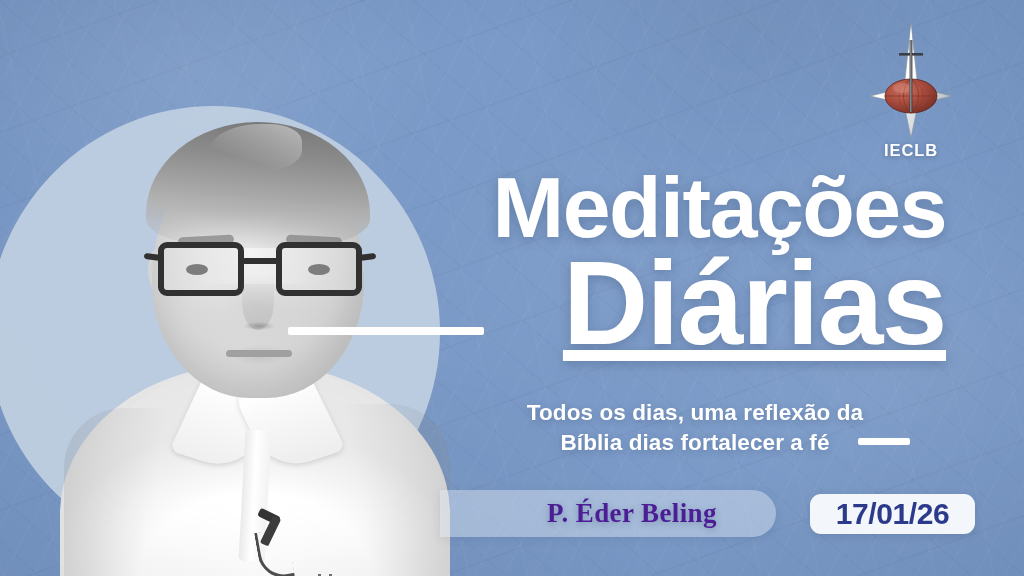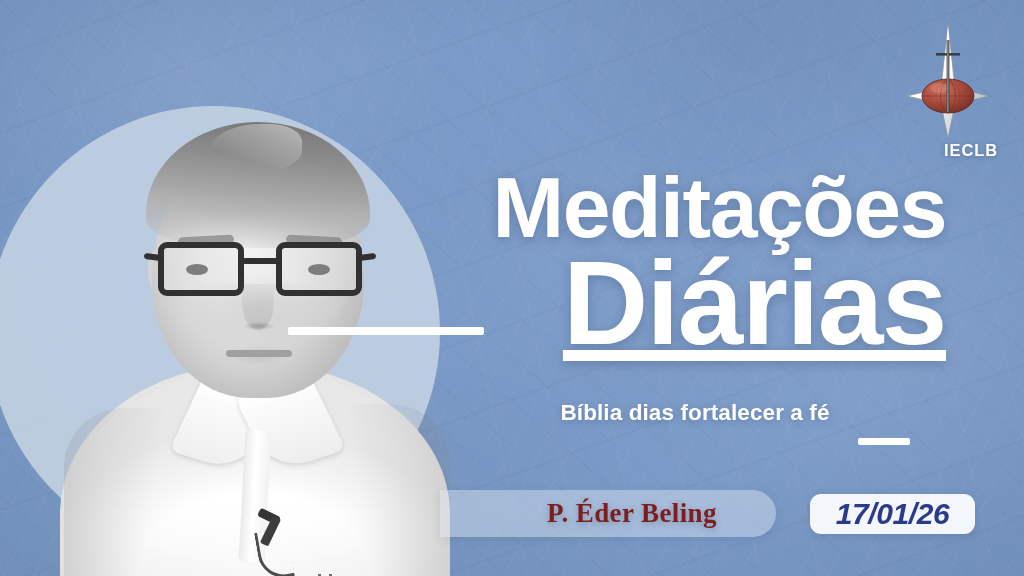--- a/index.html
+++ b/index.html
@@ -376,58 +376,57 @@
     position: absolute;
     left: 440px;
     top: 490px;
     width: 336px;
     height: 47px;
     display: flex;
     align-items: center;
     justify-content: center;
     padding-left: 48px;
     box-sizing: border-box;
-    color: #7f1d1d;
+    color: #4c1d95;
     font-family: "Liberation Serif", serif;
     font-weight: 700;
     font-size: 27px;
     letter-spacing: .4px;
     text-shadow: 0 2px 6px rgba(40,62,98,.30);
     white-space: nowrap;
   }
   .date-pill {
     position: absolute;
     left: 810px;
     top: 494px;
     width: 165px;
     height: 40px;
     background: #f3f6fa;
     border-radius: 11px;
     box-shadow: 0 2px 9px rgba(40,62,98,.16);
     display: flex;
     align-items: center;
     justify-content: center;
-    font-style: italic;
   }
   .date-text {
     color: #2c3a8c;
     font-size: 30px;
     font-weight: 700;
     letter-spacing: -.4px;
     line-height: 1;
   }
 
   
   .logo {
     position: absolute;
-    left: 898px;
+    left: 861px;
     top: 22px;
     width: 100px;
     height: 140px;
-    text-align: right;
+    text-align: center;
   }
   .logo-mark { display: block; margin: 0 auto; }
   .logo-word {
     display: block;
     margin-top: 1px;
     color: #ffffff;
     font-size: 16.5px;
     font-weight: 700;
     letter-spacing: .9px;
     text-shadow: 0 1px 4px rgba(40,62,98,.4);
@@ -483,20 +482,21 @@
 
   <div class="dash dash-main"></div>
   <div class="dash dash-small"></div>
 
   <div class="headline">
     <span class="headline-line l1">Meditações</span>
     <span class="headline-line l2">Diárias</span>
   </div>
 
   <div class="subtitle">
+    <span>Todos os dias, uma reflexão da</span>
     <span>Bíblia dias fortalecer a fé</span>
   </div>
 
   <div class="name-plate"></div>
   <div class="name-text">P. Éder Beling</div>
 
   <div class="date-pill">
     <span class="date-text">17/01/26</span>
   </div>
 

